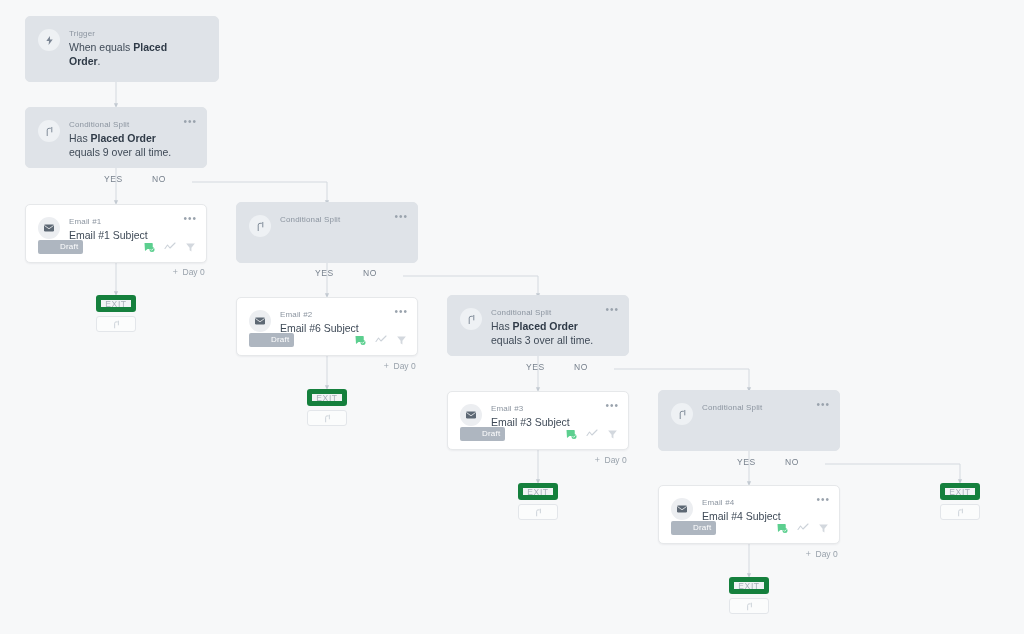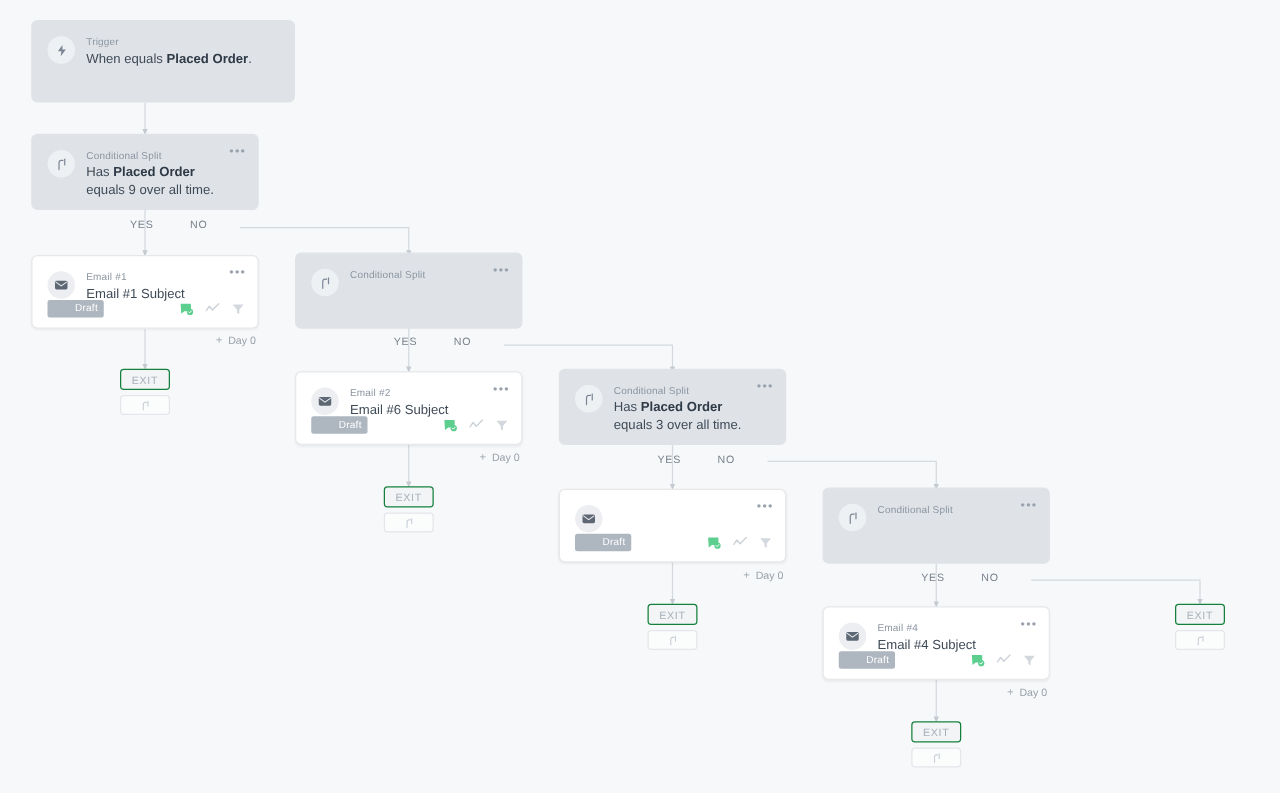--- a/index.html
+++ b/index.html
@@ -120,21 +120,21 @@
     font-size: 8.5px;
     color: #77818d;
     letter-spacing: .6px;
     white-space: nowrap;
   }
 
   
   .exit-group { position: absolute; }
   .exit-box {
     width: 40px; height: 17px;
-    border: 1px solid #15803d;
+    border: 5px solid #15803d;
     background: #f2f4f6;
     border-radius: 3px;
     display: flex; align-items: center; justify-content: center;
     font-size: 8.5px;
     color: #a8b0ba;
     letter-spacing: .6px;
   }
   .exit-sub {
     width: 40px; height: 16px;
     margin-top: 4px;
@@ -178,21 +178,21 @@
       <path d="M538,450 L538,482" marker-end="url(#arw)"></path>
 
       <path d="M749,450 L749,484" marker-end="url(#arw)"></path>
 
       <path d="M825,464 L960,464 L960,482" marker-end="url(#arw)"></path>
 
       <path d="M749,544 L749,576" marker-end="url(#arw)"></path>
     </g>
   </svg>
 
-  <div class="node card-trigger" style="left:25px; top:16px; width:211px; height:66px;">
+  <div class="node card-trigger" style="left:25px; top:16px; width:194px; height:66px;">
     <div class="card-inner">
       <div class="node-head">
         <span class="node-icon">
           <svg width="11" height="11" viewBox="0 0 24 24">
             <path d="M13 2 L5 13 H11 L10 22 L19 10 H13 Z" fill="#7b8694"></path>
           </svg>
         </span>
         <div class="node-textcol">
           <div class="node-kind">Trigger</div>
           <div class="node-title"><span>When equals </span><b>Placed Order</b><span>.</span></div>
@@ -371,20 +371,24 @@
   <div class="node card-email" style="left:447px; top:391px; width:182px; height:59px;">
     <div class="card-inner">
       <div class="kebab">•••</div>
       <div class="node-head">
         <span class="node-icon">
           <svg width="12" height="12" viewBox="0 0 24 24">
             <rect x="2" y="5" width="20" height="14" rx="2.5" fill="#5d6874"></rect>
             <path d="M3.5 7.5 L12 13.5 L20.5 7.5" fill="none" stroke="#eceef1" stroke-width="1.7" stroke-linecap="round"></path>
           </svg>
         </span>
+        <div class="node-textcol">
+          <div class="node-kind">Email #3</div>
+          <div class="node-title">Email #3 Subject</div>
+        </div>
       </div>
       <div class="email-footer">
         <span class="badge-draft">Draft</span>
         <span class="footer-icons">
           <span>
             <svg width="12" height="12" viewBox="0 0 24 24">
               <path d="M3 4 h15 a1.5 1.5 0 0 1 1.5 1.5 v9 a1.5 1.5 0 0 1 -1.5 1.5 h-9 l-5 4 z" fill="#5ccf8f"></path>
               <circle cx="18" cy="17" r="5" fill="#5ccf8f"></circle>
               <path d="M15.7 17 L17.3 18.6 L20.3 15.4" fill="none" stroke="#ffffff" stroke-width="1.6" stroke-linecap="round" stroke-linejoin="round"></path>
             </svg>

